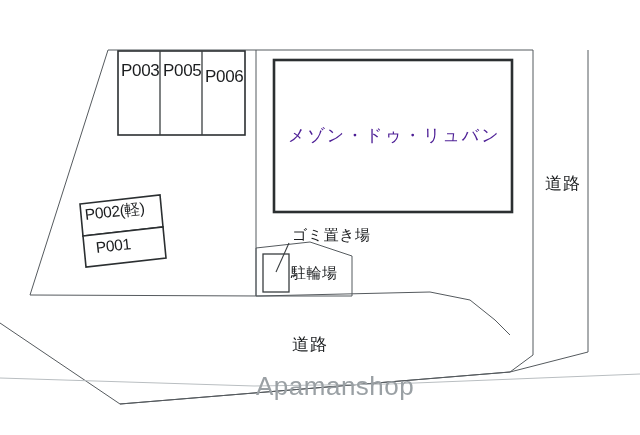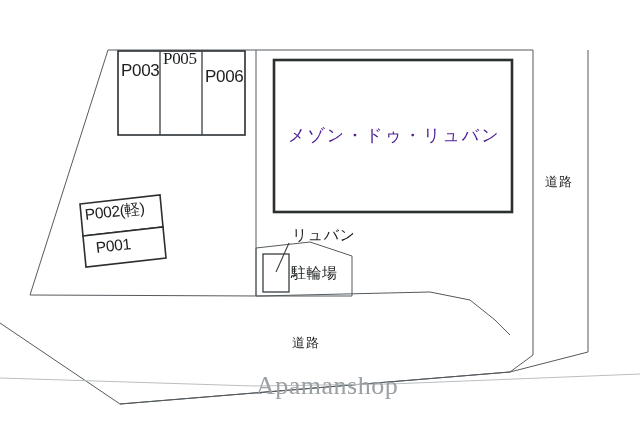--- a/index.html
+++ b/index.html
@@ -74,30 +74,30 @@
     font-family: "DejaVu Sans", sans-serif;
     color: #4c1d95;
   }
   .jp-label {
     font-size: 15px;
     letter-spacing: 0.5px;
     font-family: "DejaVu Sans", sans-serif;
     color: #1b1d1f;
   }
   .road-label {
-    font-size: 13px;
+    font-size: 17px;
     letter-spacing: 1px;
     font-family: "DejaVu Sans", sans-serif;
     color: #1b1d1f;
   }
   .watermark {
     position: absolute;
     font-size: 26px;
     color: #9aa0a4;
-    font-family: Liberation Serif, serif;
+    font-family: Liberation Sans, sans-serif;
     letter-spacing: 0.5px;
     user-select: none;
   }
 </style>
 </head>
 <body>
 
 <div id="site-plan">
 
   <svg id="plan-svg" viewBox="0 0 640 435">
@@ -135,31 +135,31 @@
     <rect class="stroke-box-inner" x="263" y="254" width="26" height="38"></rect>
 
     <path class="leader" d="M 289 243 L 276 272"></path>
 
     <path class="stroke-thin" style="stroke:#b9bec1" d="M 0 378 L 254 386 L 390 384 L 640 374"></path>
 
   </svg>
 
   <div class="label stall-label" style="left:121px; top:62px;">P003</div>
 
-  <div class="label stall-label" style="left:163px; top:50px;font-family:Liberation Serif, serif;">P005</div>
+  <div class="label stall-label" style="left:163px; top:62px;">P005</div>
 
   <div class="label stall-label" style="left:205px; top:68px;">P006</div>
 
   <div class="label slant-label" style="left:84px; top:207px; transform: rotate(-6.4deg);">P002(軽)</div>
 
   <div class="label slant-label" style="left:95px; top:240px; transform: rotate(-6.4deg);">P001</div>
 
   <div class="label building-label" style="left:288px; top:127px;">メゾン・ドゥ・リュバン</div>
 
-  <div class="label jp-label" style="left:292px; top:228px;">リュバン</div>
+  <div class="label jp-label" style="left:292px; top:228px;">ゴミ置き場</div>
 
   <div class="label jp-label" style="left:291px; top:266px;">駐輪場</div>
 
   <div class="label road-label" style="left:545px; top:175px;">道路</div>
 
   <div class="label road-label" style="left:292px; top:336px;">道路</div>
 
   <div class="watermark" style="left:256px; top:371px;">Apamanshop</div>
 
 </div>

